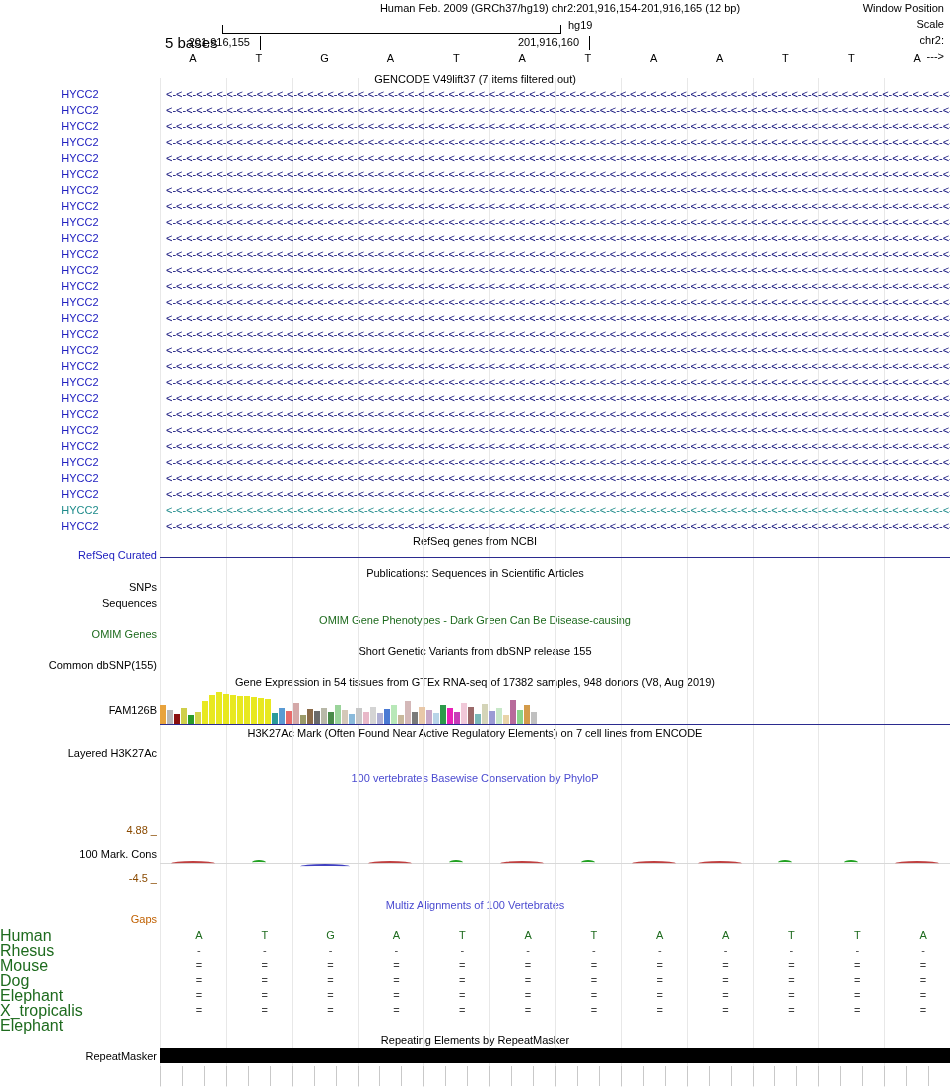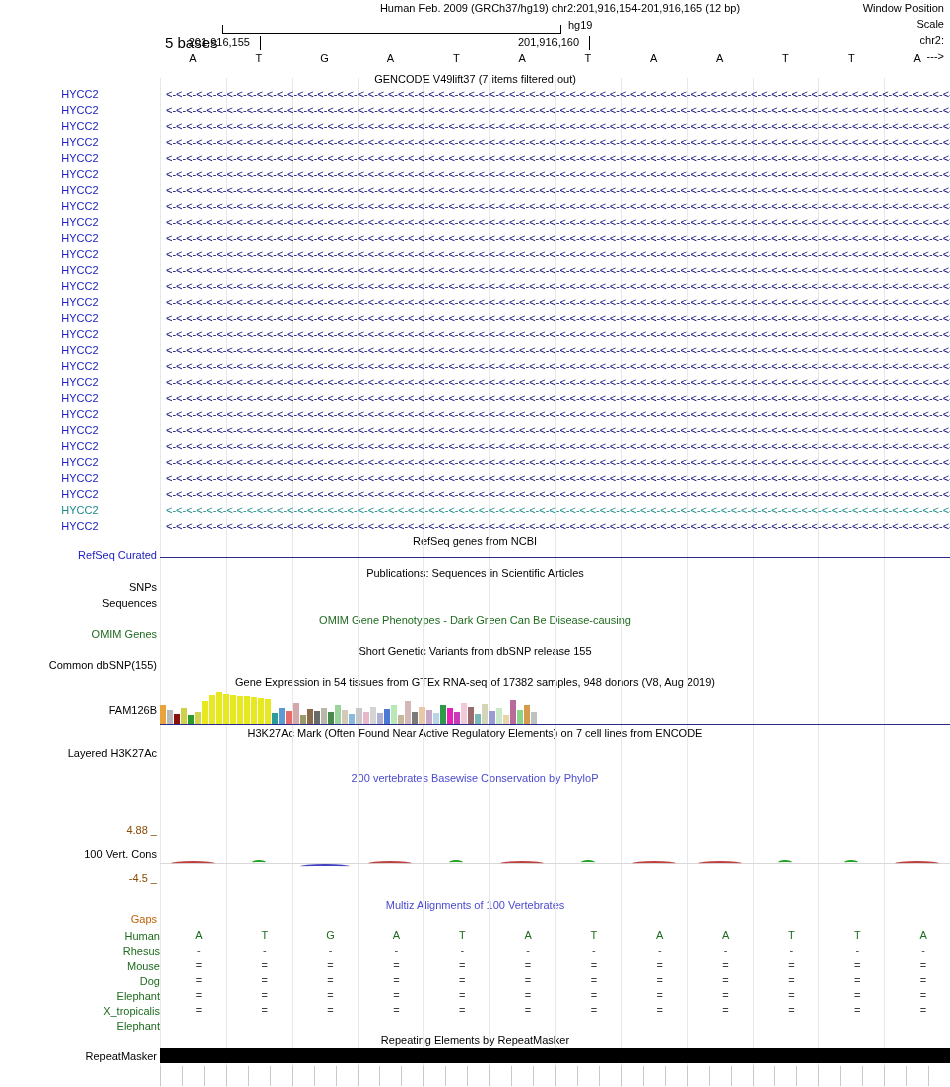--- a/index.html
+++ b/index.html
@@ -67,21 +67,21 @@
   
   .cons{position:relative;height:70px;margin-top:42px;}
   .cons .val{position:absolute;right:793px;font-size:11px;color:#8a4a00;}
   .consplot{position:absolute;left:160px;top:0;right:0;height:70px;}
   .consplot .mid{position:absolute;left:0;right:0;top:35px;height:1px;background:#d8d8d8;}
   .bump{position:absolute;height:4px;border-radius:50% 50% 0 0;}
 
   
   .multiz{position:relative;}
   .mzrow{height:15px;display:flex;align-items:center;}
-  .mzlab{width:160px;flex:0 0 160px;text-align:right;padding-right:6px;font-size:11px;}
+  .mzlab{width:160px;flex:0 0 160px;text-align:left;padding-right:6px;font-size:16px;}
   .mzlane{position:relative;flex:1 1 auto;height:15px;}
   .mzcell{position:absolute;width:20px;text-align:center;font-size:11px;line-height:15px;}
 
   
   .rm{position:relative;height:18px;}
   .rm .lab{position:absolute;right:793px;top:2px;width:160px;text-align:right;font-size:11px;}
   .rmbar{position:absolute;left:160px;right:0;top:0;height:15px;background:#000;}
 
   .bottomticks{position:relative;height:20px;}
   .bottomticks i{position:absolute;top:0;width:1px;height:20px;background:#c9c9c9;}
@@ -397,25 +397,25 @@
   </div>
 
   <div style="position:relative;height:2px;">
     <div class="hline" style="top:0;"></div>
   </div>
   <div class="titlebar">H3K27Ac Mark (Often Found Near Active Regulatory Elements) on 7 cell lines from ENCODE</div>
   <div class="labelled" style="height:30px;">
     <div class="lab" style="top:6px;">Layered H3K27Ac</div>
   </div>
 
-  <div class="titlebar" style="color:#4a4ad0;">200 vertebrates Basewise Conservation by PhyloP</div>
+  <div class="titlebar" style="color:#4a4ad0;">100 vertebrates Basewise Conservation by PhyloP</div>
   <div class="cons">
     <div class="val" style="top:-4px;">4.88 _</div>
     <div class="val" style="top:44px;">-4.5 _</div>
-    <div class="val" style="top:20px;color:#000;">100 Vert. Cons</div>
+    <div class="val" style="top:20px;color:#000;">100 Mark. Cons</div>
     <div class="consplot" id="consplot">
         <div class="mid"></div>
         <div class="bump" style="left: 10.9167px; width: 44px; top: 33px; background: transparent; border-top: 2px solid rgb(192, 64, 64); height: 3px;"></div>
         <div class="bump" style="left: 91.75px; width: 14px; top: 32px; background: transparent; border-top: 2px solid rgb(32, 160, 32); height: 3px;"></div>
         <div class="bump" style="left: 139.583px; width: 50px; top: 36px; background: transparent; border-top: 2px solid rgb(64, 64, 192); height: 3px;"></div>
         <div class="bump" style="left: 208.417px; width: 44px; top: 33px; background: transparent; border-top: 2px solid rgb(192, 64, 64); height: 3px;"></div>
         <div class="bump" style="left: 289.25px; width: 14px; top: 32px; background: transparent; border-top: 2px solid rgb(32, 160, 32); height: 3px;"></div>
         <div class="bump" style="left: 340.083px; width: 44px; top: 33px; background: transparent; border-top: 2px solid rgb(192, 64, 64); height: 3px;"></div>
         <div class="bump" style="left: 420.917px; width: 14px; top: 32px; background: transparent; border-top: 2px solid rgb(32, 160, 32); height: 3px;"></div>
         <div class="bump" style="left: 471.75px; width: 44px; top: 33px; background: transparent; border-top: 2px solid rgb(192, 64, 64); height: 3px;"></div>

